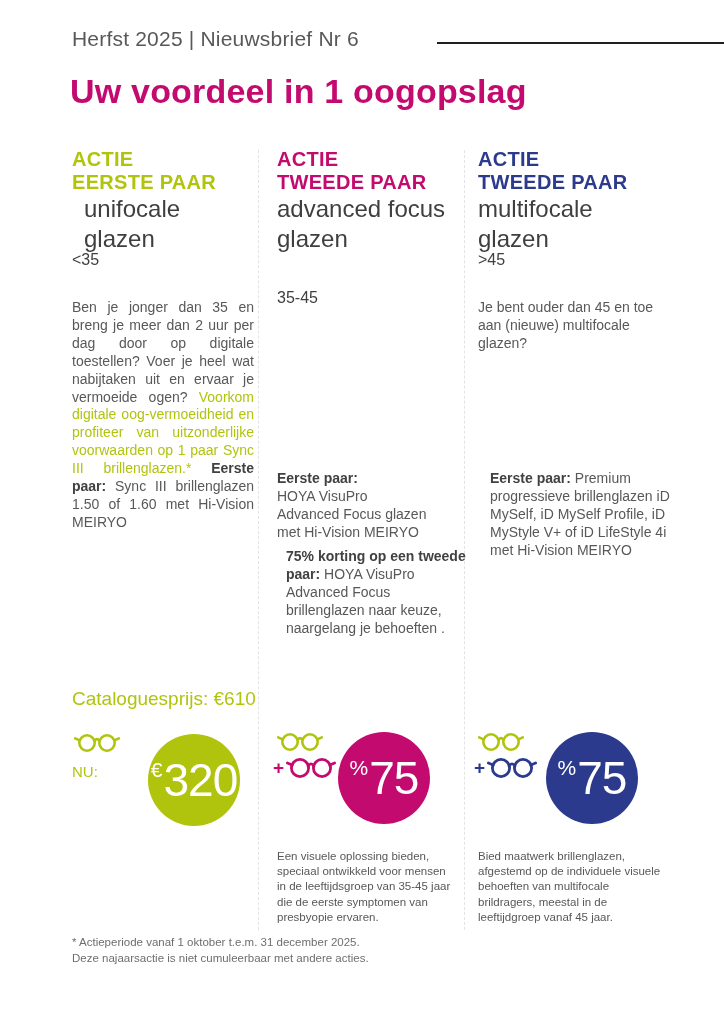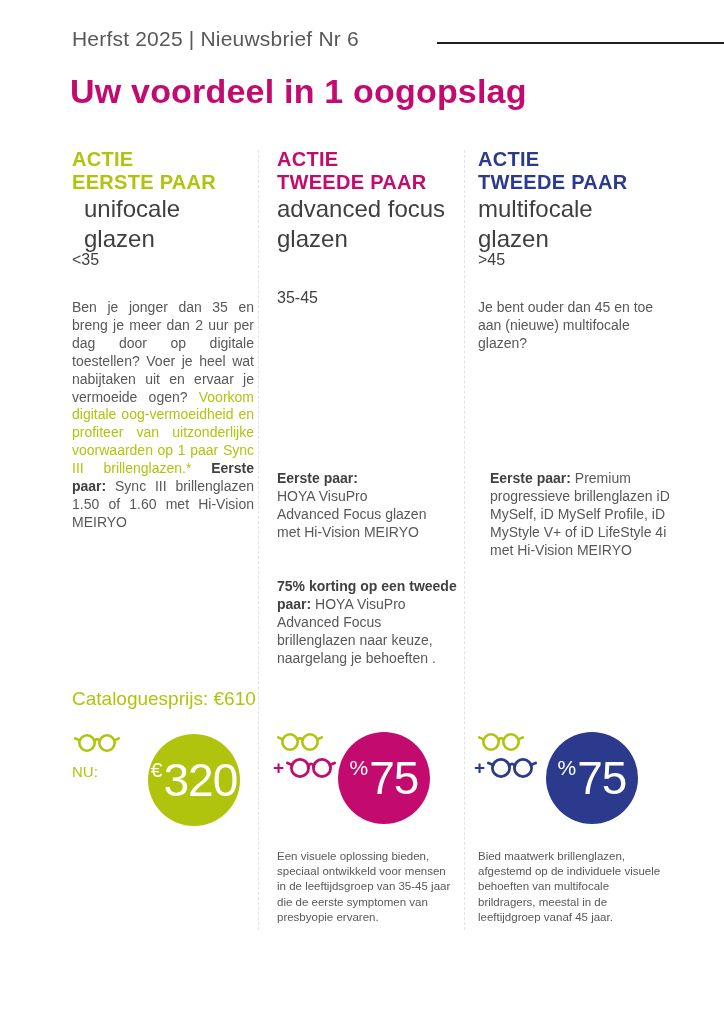--- a/index.html
+++ b/index.html
@@ -24,21 +24,21 @@
   .product{top:194px;font-size:24px;color:#3f3f41;line-height:1.24;white-space:pre-line;}
   .age{font-size:16px;color:#3f3f41;}
 
   .body{font-size:14px;line-height:1.28;color:#58585a;}
   .body p{margin:0;}
   .justify{text-align:justify;}
   .boldlbl{font-weight:700;color:#414042;}
   .preline{white-space:pre-line;}
 
   .firstpair{top:470px;}
-  .discount{top:578px;}
+  .discount{top:548px;margin-left:9px;}
 
   .catalog{left:72px;top:688px;font-size:19px;}
   .nu{left:72px;top:763px;font-size:15px;}
 
   .badge{
     width:92px;height:92px;border-radius:50%;color:#ffffff;
     display:flex;align-items:center;justify-content:center;
   }
   .badge-lime{background:#b1c40d;}
   .badge-magenta{background:#c30a6e;}
@@ -186,14 +186,18 @@
         </svg>
     </span>
   </div>
   <div class="abs badge badge-blue" style="left:546px;top:732px;">
     <span class="pre">%</span>
       <span class="val">75</span>
   </div>
 
   <div class="abs benefit" style="left:478px;width:186px;">Bied maatwerk brillenglazen, afgestemd op de individuele visuele behoeften van multifocale brildragers, meestal in de leeftijdgroep vanaf 45 jaar.</div>
 
+  <div class="abs footnote">
+    <div>* Actieperiode vanaf 1 oktober t.e.m. 31 december 2025.</div>
+    <div>Deze najaarsactie is niet cumuleerbaar met andere acties.</div>
+  </div>
 
 </div>
 
 </body></html>

